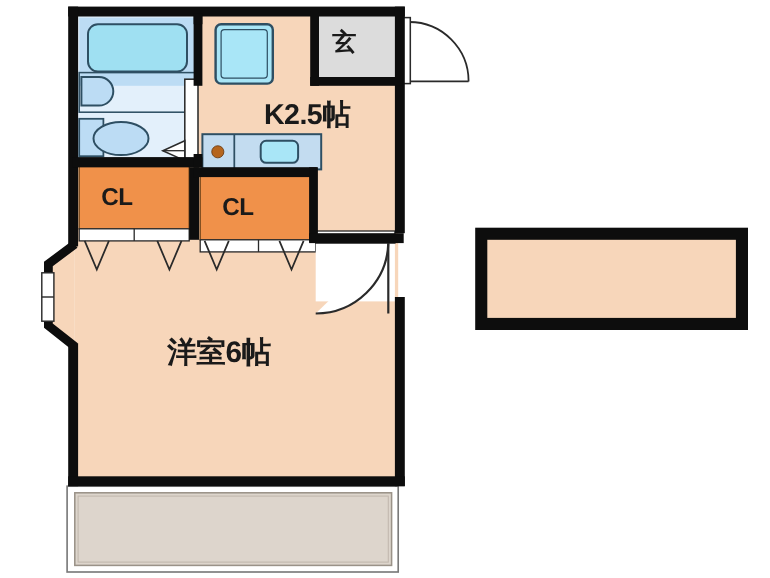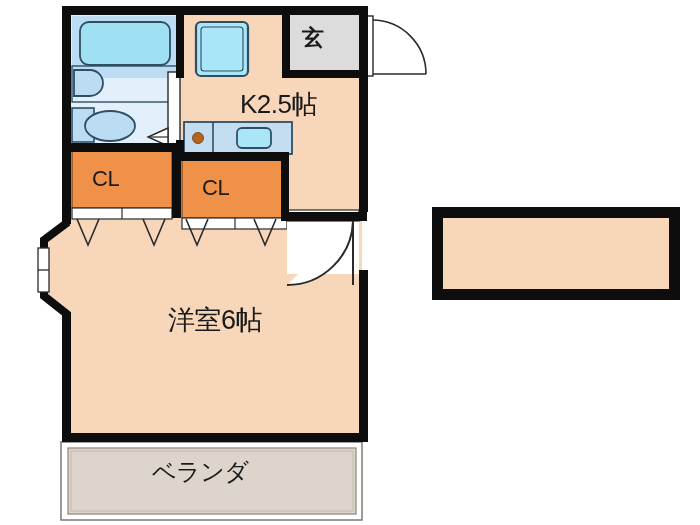--- a/index.html
+++ b/index.html
@@ -25,31 +25,31 @@
     left: 0;
     top: 0;
     width: 700px;
     height: 525px;
     display: block;
   }
   .lbl {
     position: absolute;
     color: #1a1a1a;
     font-family: "Liberation Sans", "DejaVu Sans", sans-serif;
-    font-weight: 400;
+    font-weight: 700;
     white-space: nowrap;
     line-height: 1;
     letter-spacing: -0.5px;
     user-select: none;
   }
   .lbl-k      { left: 240px; top: 91px;  font-size: 26px; }
   .lbl-genkan { left: 302px; top: 27px;  font-size: 22px; font-weight: 700; }
   .lbl-cl1    { left: 92px;  top: 168px; font-size: 22px; }
   .lbl-cl2    { left: 202px; top: 177px; font-size: 22px; }
-  .lbl-room   { left: 152px; top: 307px; font-size: 27px; margin-left: 16px; }
+  .lbl-room   { left: 152px; top: 307px; font-size: 27px; }
   .lbl-bal    { left: 152px; top: 460px; font-size: 24px; }
   .lbl-loft   { left: 467px; top: 251px; font-size: 25px; }
 </style>
 </head>
 <body>
 
 <div id="plan-root">
 
   <svg id="plan-svg" viewBox="0 0 700 525" xmlns="http://www.w3.org/2000/svg">
 
@@ -187,15 +187,14 @@
       <rect x="443" y="218" width="226" height="71" fill="#f7d6ba"></rect>
     </g>
 
   </svg>
 
   <div class="lbl lbl-k">K2.5帖</div>
   <div class="lbl lbl-genkan">玄</div>
   <div class="lbl lbl-cl1">CL</div>
   <div class="lbl lbl-cl2">CL</div>
   <div class="lbl lbl-room">洋室6帖</div>
-  <div class="lbl lbl-bal">ベランダ</div>
 
 </div>
 
 </body></html>

